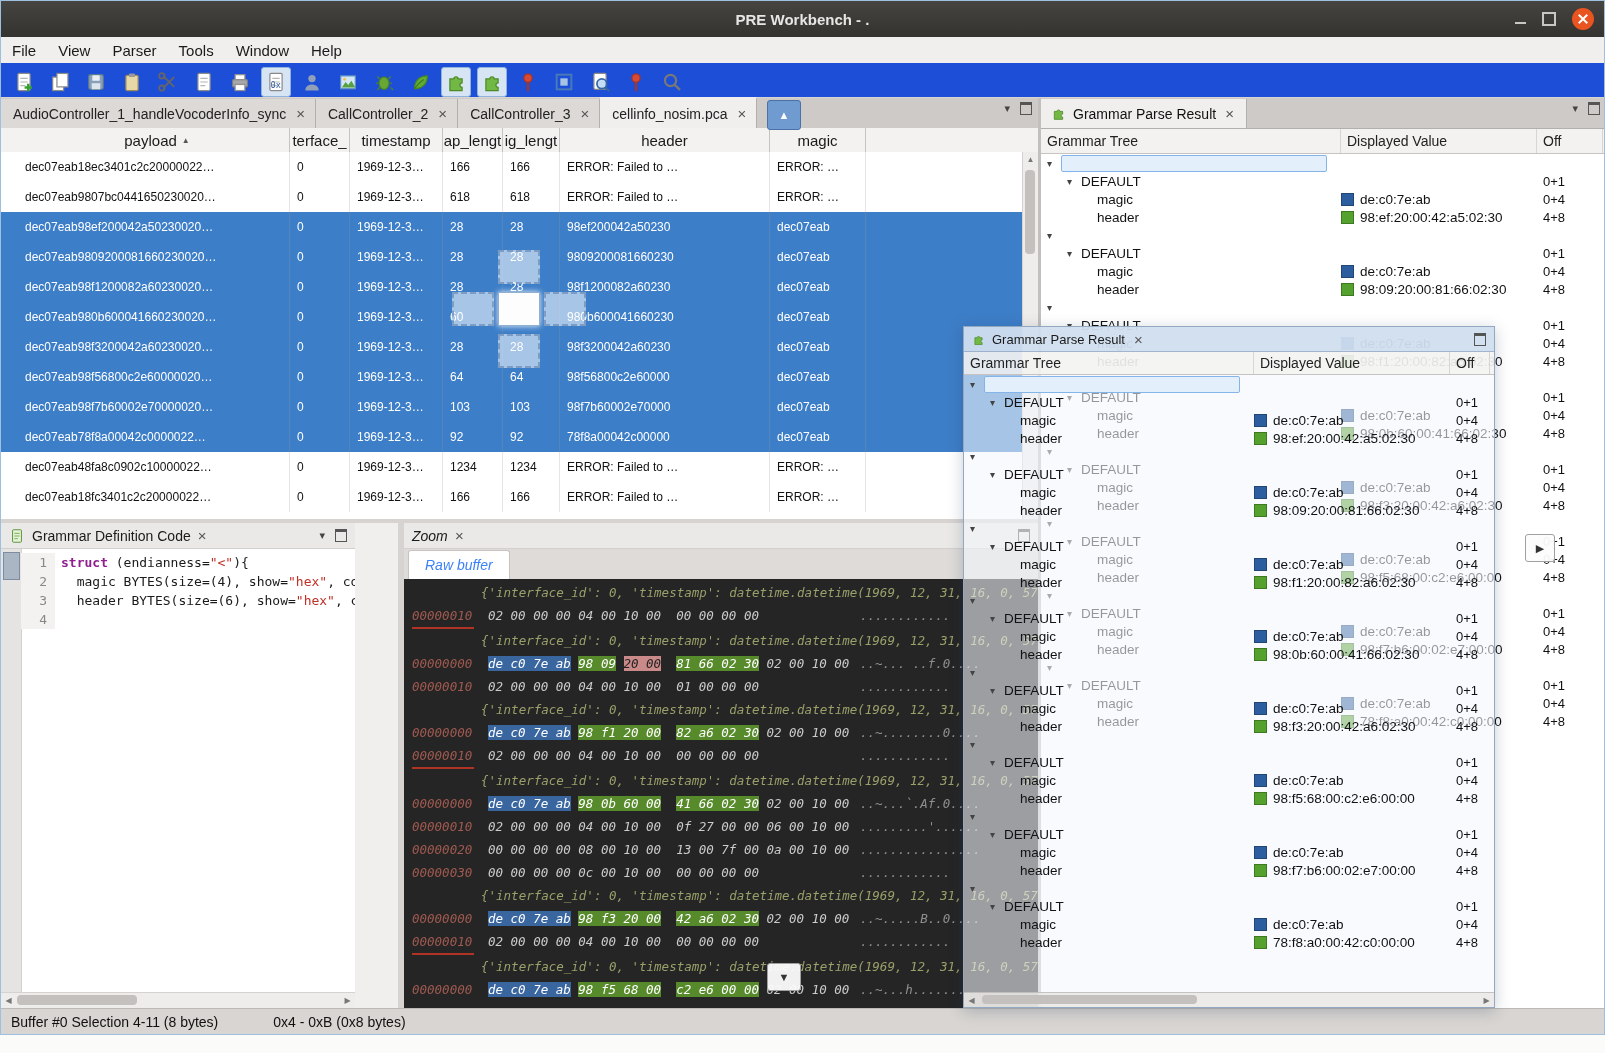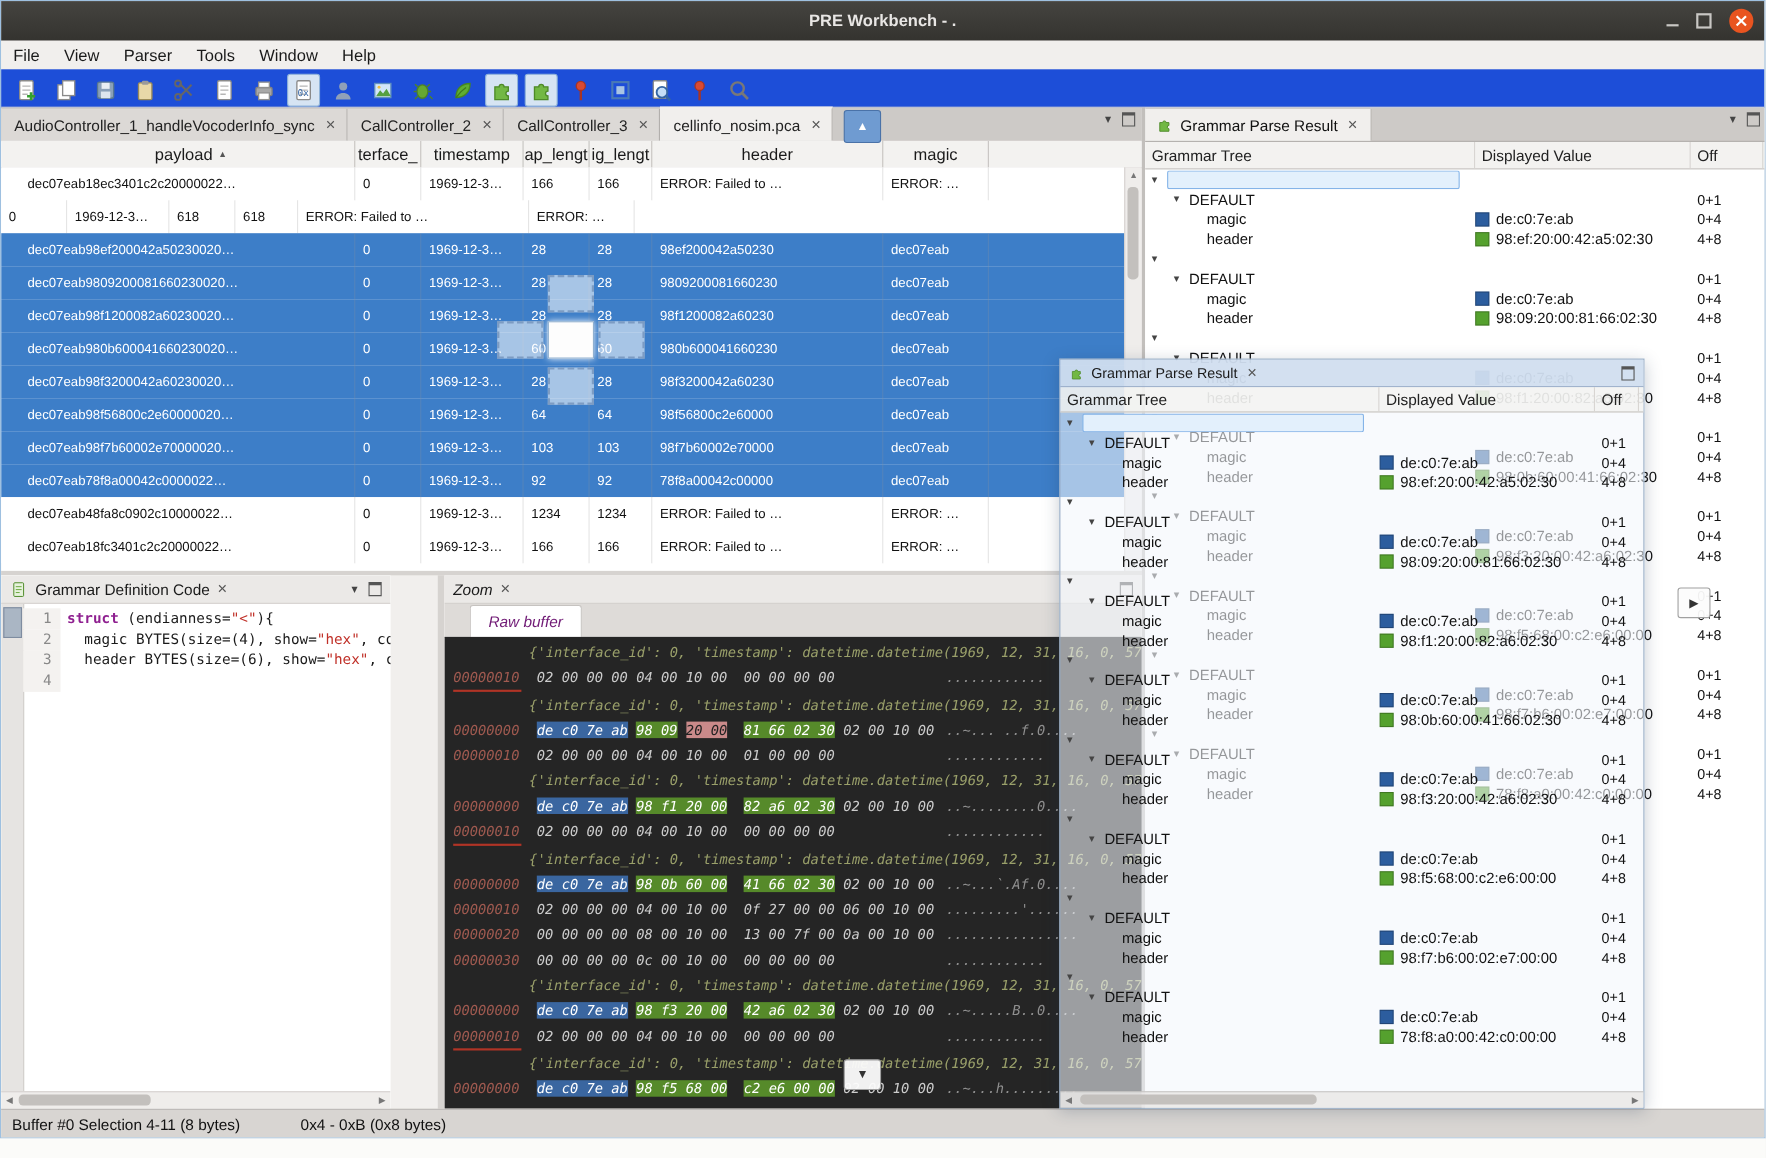--- a/index.html
+++ b/index.html
@@ -35,21 +35,21 @@
 
   
   .packet-table{position:absolute;left:0;top:127px;width:1037px;height:391px;background:#fff;overflow:hidden;}
   .pt-header{display:flex;height:24px;background:#f3f2f0;border-bottom:1px solid #c6c3c0;font-size:15px;color:#1a1a1a;}
   .pt-hcell{display:flex;align-items:center;justify-content:center;border-right:1px solid #c6c3c0;box-sizing:border-box;gap:5px;overflow:hidden;white-space:nowrap;}
   .sort{font-size:8px;color:#555;}
   .pt-body{position:absolute;left:0;top:24px;right:15px;bottom:0;}
   .trow{display:flex;height:30px;font-size:12px;color:#111;background:#fff;}
   .trow.sel{background:#3d7ec8;color:#fff;}
   .tcell{display:flex;align-items:center;padding-left:7px;border-right:1px solid rgba(150,150,150,.25);box-sizing:border-box;overflow:hidden;white-space:nowrap;}
-  .c0{width:322px;padding-left:24px;} .c1{width:60px;} .c2{width:93px;} .c3{width:60px;} .c4{width:57px;} .c5{width:210px;} .c6{width:96px;}
+  .c0{width:289px;padding-left:24px;} .c1{width:60px;} .c2{width:93px;} .c3{width:60px;} .c4{width:57px;} .c5{width:210px;} .c6{width:96px;}
   .pt-vscroll{position:absolute;right:0;top:24px;width:15px;bottom:0;background:#efedeb;border-left:1px solid #d5d2cf;}
   .vthumb{position:absolute;left:2px;top:18px;width:10px;height:84px;background:#c3c0bd;border-radius:4px;}
   .sb-arrow{position:absolute;left:0;width:15px;height:14px;font-size:8px;color:#777;display:flex;align-items:center;justify-content:center;}
 
   
   .hsplit{position:absolute;left:0;top:518px;width:1037px;height:4px;background:#d6d3d0;}
   .vsplit-main{position:absolute;left:1037px;top:97px;width:3px;height:910px;background:#c2bfbc;}
   .vsplit2{position:absolute;left:397px;top:522px;width:6px;height:485px;background:#d6d3d0;}
 
   
@@ -68,21 +68,21 @@
   .cl-text{padding-left:6px;color:#1a1a1a;}
   .cl-text .kw{color:#8f2090;font-weight:bold;}
   .cl-text .str{color:#c03028;}
   .code-hscroll{position:absolute;left:0;bottom:0;width:100%;height:15px;background:#efedeb;border-top:1px solid #d5d2cf;}
   .hthumb{position:absolute;left:16px;top:2px;width:120px;height:10px;background:#c3c0bd;border-radius:4px;}
   .hs-arrow{position:absolute;top:0;width:15px;height:15px;font-size:8px;color:#777;display:flex;align-items:center;justify-content:center;}
 
   
   .zoom-panel{position:absolute;left:403px;top:522px;width:634px;height:485px;background:#f1efed;overflow:hidden;font-style:italic;}
   .zoom-tabs{height:30px;background:#dedbd8;border-bottom:1px solid #c6c3c0;display:flex;align-items:flex-end;padding-left:4px;}
-  .ztab{height:28px;display:flex;align-items:center;padding:0 16px;background:#fff;border:1px solid #c6c3c0;border-bottom:none;font-size:14px;color:#701a75;border-radius:3px 3px 0 0;margin-left:19px;}
+  .ztab{height:28px;display:flex;align-items:center;padding:0 16px;background:#fff;border:1px solid #c6c3c0;border-bottom:none;font-size:14px;color:#3b82f6;border-radius:3px 3px 0 0;}
   .hex-body{position:absolute;left:0;top:56px;right:0;bottom:0;background:#252525;font-family:"DejaVu Sans Mono",monospace;font-size:12.5px;line-height:23px;overflow:hidden;padding-top:2px;}
   .hx-line{white-space:pre;padding-left:8px;color:#cccccc;}
   .hx-ann{color:#9aa06a;padding-left:77px;}
   .hx-off{color:#a05a50;display:inline-block;width:62px;margin-right:14px;}
   .hx-red .hx-off{border-bottom:2px solid #b03426;}
   .hx-bytes{display:inline-block;width:372px;}
   .hx-b.m{background:#3a66a0;color:#fff;}
   .hx-b.h{background:#568a2a;color:#fff;}
   .hx-b.s{background:#ca8a8a;color:#222;}
   .hx-ascii{color:#8f8f8f;}
@@ -311,20 +311,21 @@
         <div class="trow">
           <div class="tcell c0">dec07eab18ec3401c2c20000022…</div>
           <div class="tcell c1">0</div>
           <div class="tcell c2">1969-12-3…</div>
           <div class="tcell c3">166</div>
           <div class="tcell c4">166</div>
           <div class="tcell c5">ERROR: Failed to …</div>
           <div class="tcell c6">ERROR: …</div>
         </div>
         <div class="trow">
+          <div class="tcell c0">dec07eab9807bc0441650230020…</div>
           <div class="tcell c1">0</div>
           <div class="tcell c2">1969-12-3…</div>
           <div class="tcell c3">618</div>
           <div class="tcell c4">618</div>
           <div class="tcell c5">ERROR: Failed to …</div>
           <div class="tcell c6">ERROR: …</div>
         </div>
         <div class="trow sel">
           <div class="tcell c0">dec07eab98ef200042a50230020…</div>
           <div class="tcell c1">0</div>

